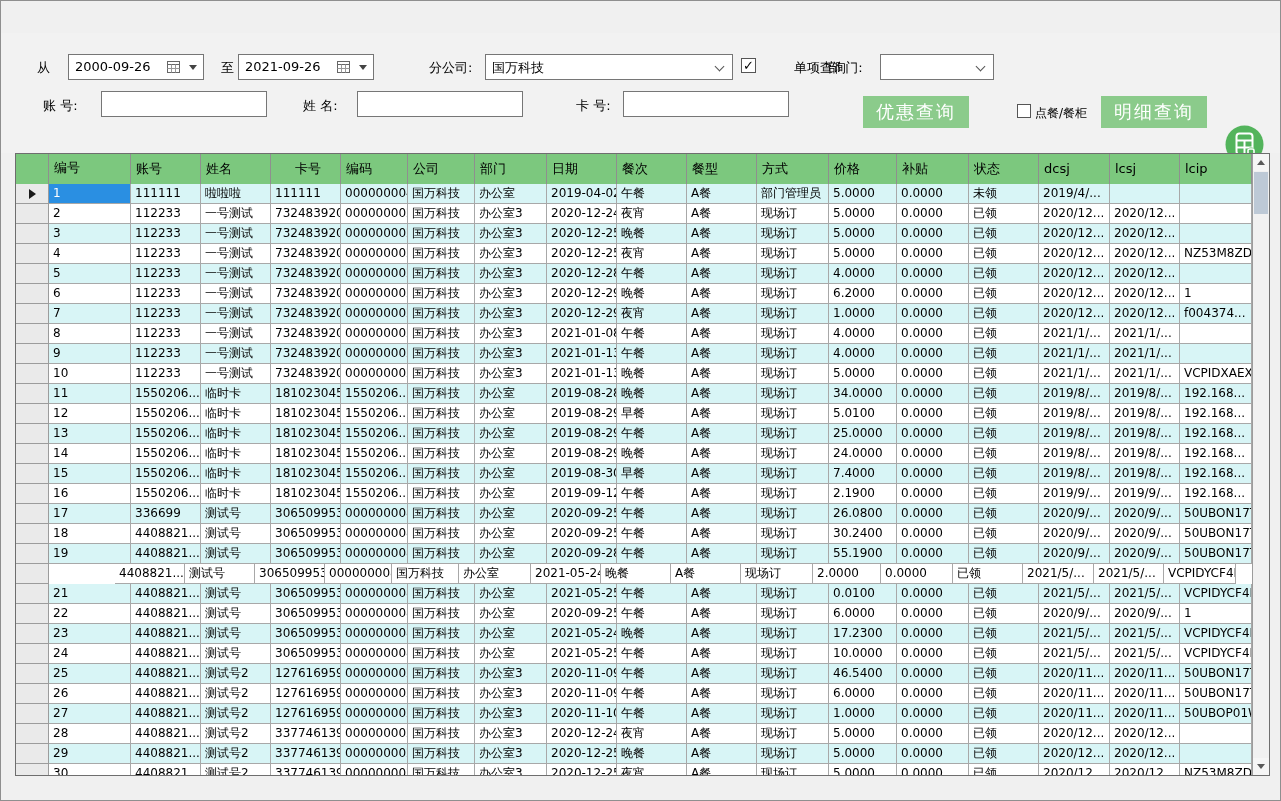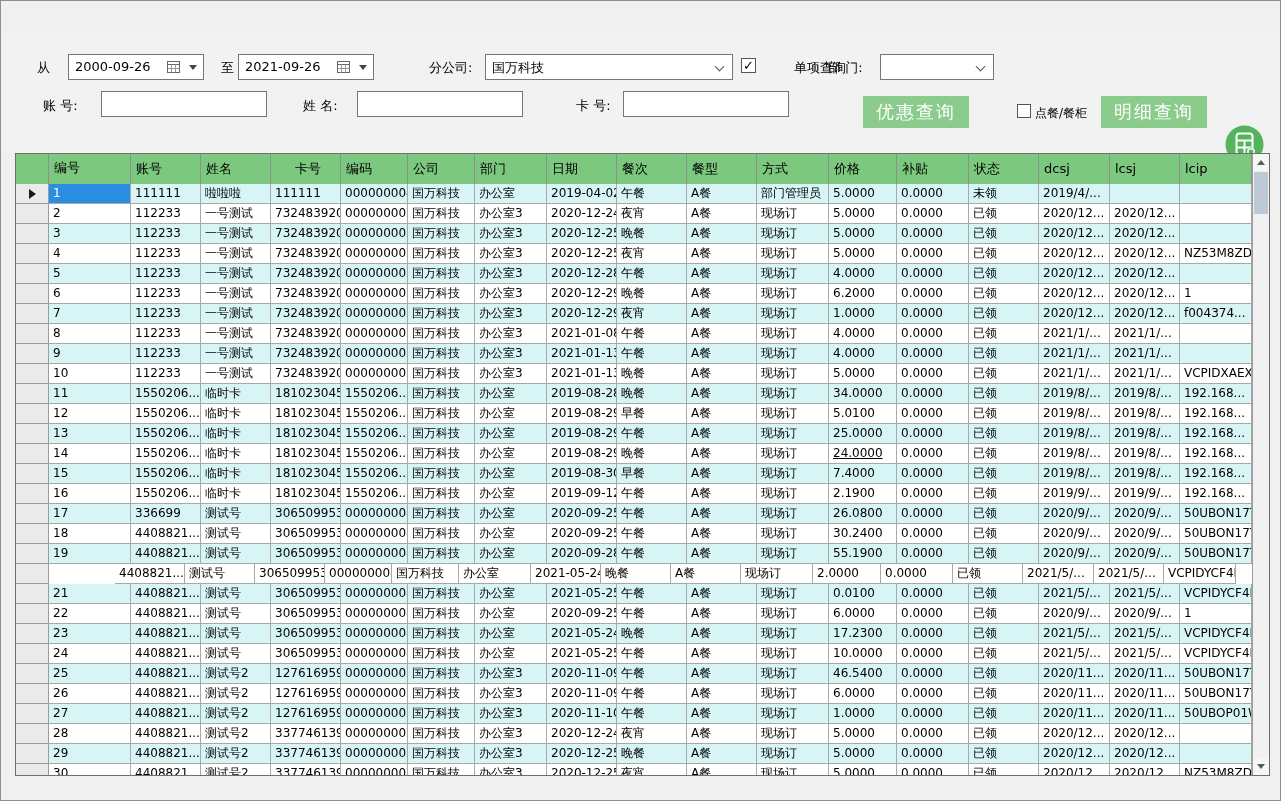--- a/index.html
+++ b/index.html
@@ -424,21 +424,21 @@
           <div class="cell" style="width: 70px;">1550206...</div>
           <div class="cell" style="width: 70px;">临时卡</div>
           <div class="cell" style="width: 70px;">1810230458</div>
           <div class="cell" style="width: 67px;">1550206...</div>
           <div class="cell" style="width: 67px;">国万科技</div>
           <div class="cell" style="width: 72px;">办公室</div>
           <div class="cell" style="width: 70px;">2019-08-29</div>
           <div class="cell" style="width: 70px;">晚餐</div>
           <div class="cell" style="width: 70px;">A餐</div>
           <div class="cell" style="width: 72px;">现场订</div>
-          <div class="cell" style="width: 68px; text-decoration: underline;">24.0000</div>
+          <div class="cell" style="width: 68px;">24.0000</div>
           <div class="cell" style="width: 72px;">0.0000</div>
           <div class="cell" style="width: 70px;">已领</div>
           <div class="cell" style="width: 71px;">2019/8/...</div>
           <div class="cell" style="width: 70px;">2019/8/...</div>
           <div class="cell" style="width: 72px;">192.168...</div>
         </div>
         <div class="grid-row odd">
           <div class="cell selcell" style="width: 33px;"></div>
           <div class="cell" style="width: 82px;">15</div>
           <div class="cell" style="width: 70px;">1550206...</div>

